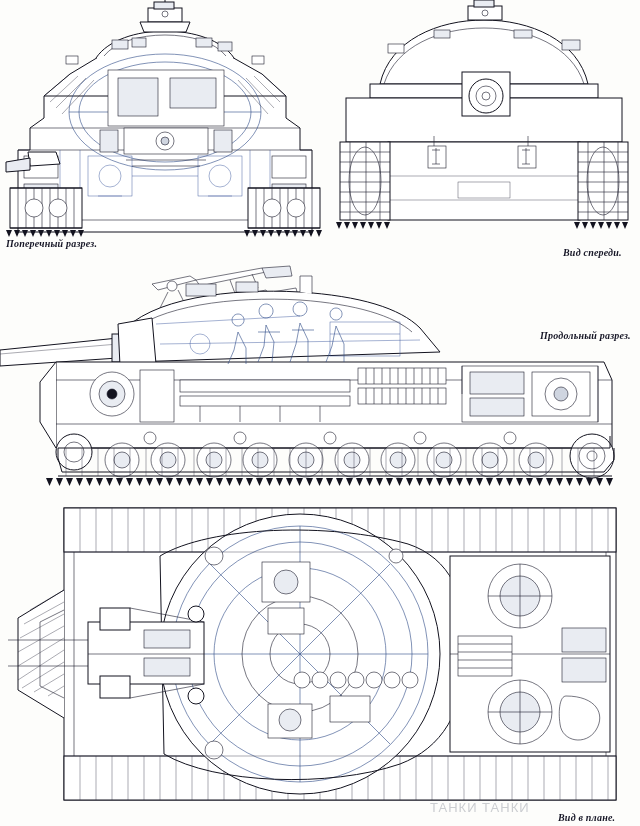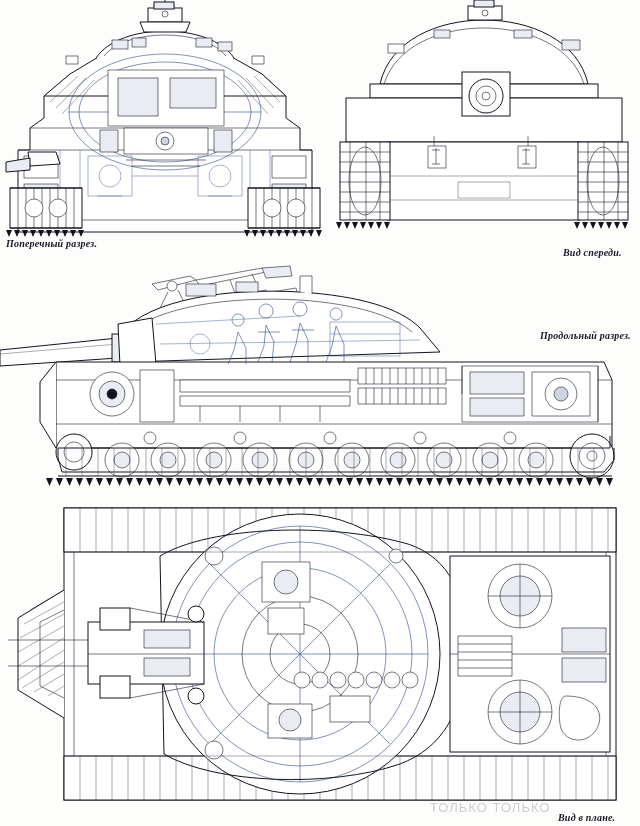--- a/index.html
+++ b/index.html
@@ -473,15 +473,15 @@
       </g>
 
       <g class="ink-hair">
         <path d="M64 90 L30 110 M64 102 L24 124 M64 114 L20 138 M64 126 L18 152 M64 138 L18 166 M64 150 L18 180 M64 162 L22 188 M64 174 L34 192 M64 186 L48 196"></path>
         <path d="M64 52 L616 52 M64 256 L616 256"></path>
       </g>
     </svg>
   </div>
   <div class="caption" style="left:558px; top:812px;font-style:italic;">Вид в плане.</div>
 
-  <div class="wm" style="left:430px; top:800px;">ТОЛЬКО ТОЛЬКО</div>
+  <div class="wm" style="left:430px; top:800px;">ТАНКИ ТАНКИ</div>
 
 </div>
 
 </body></html>

